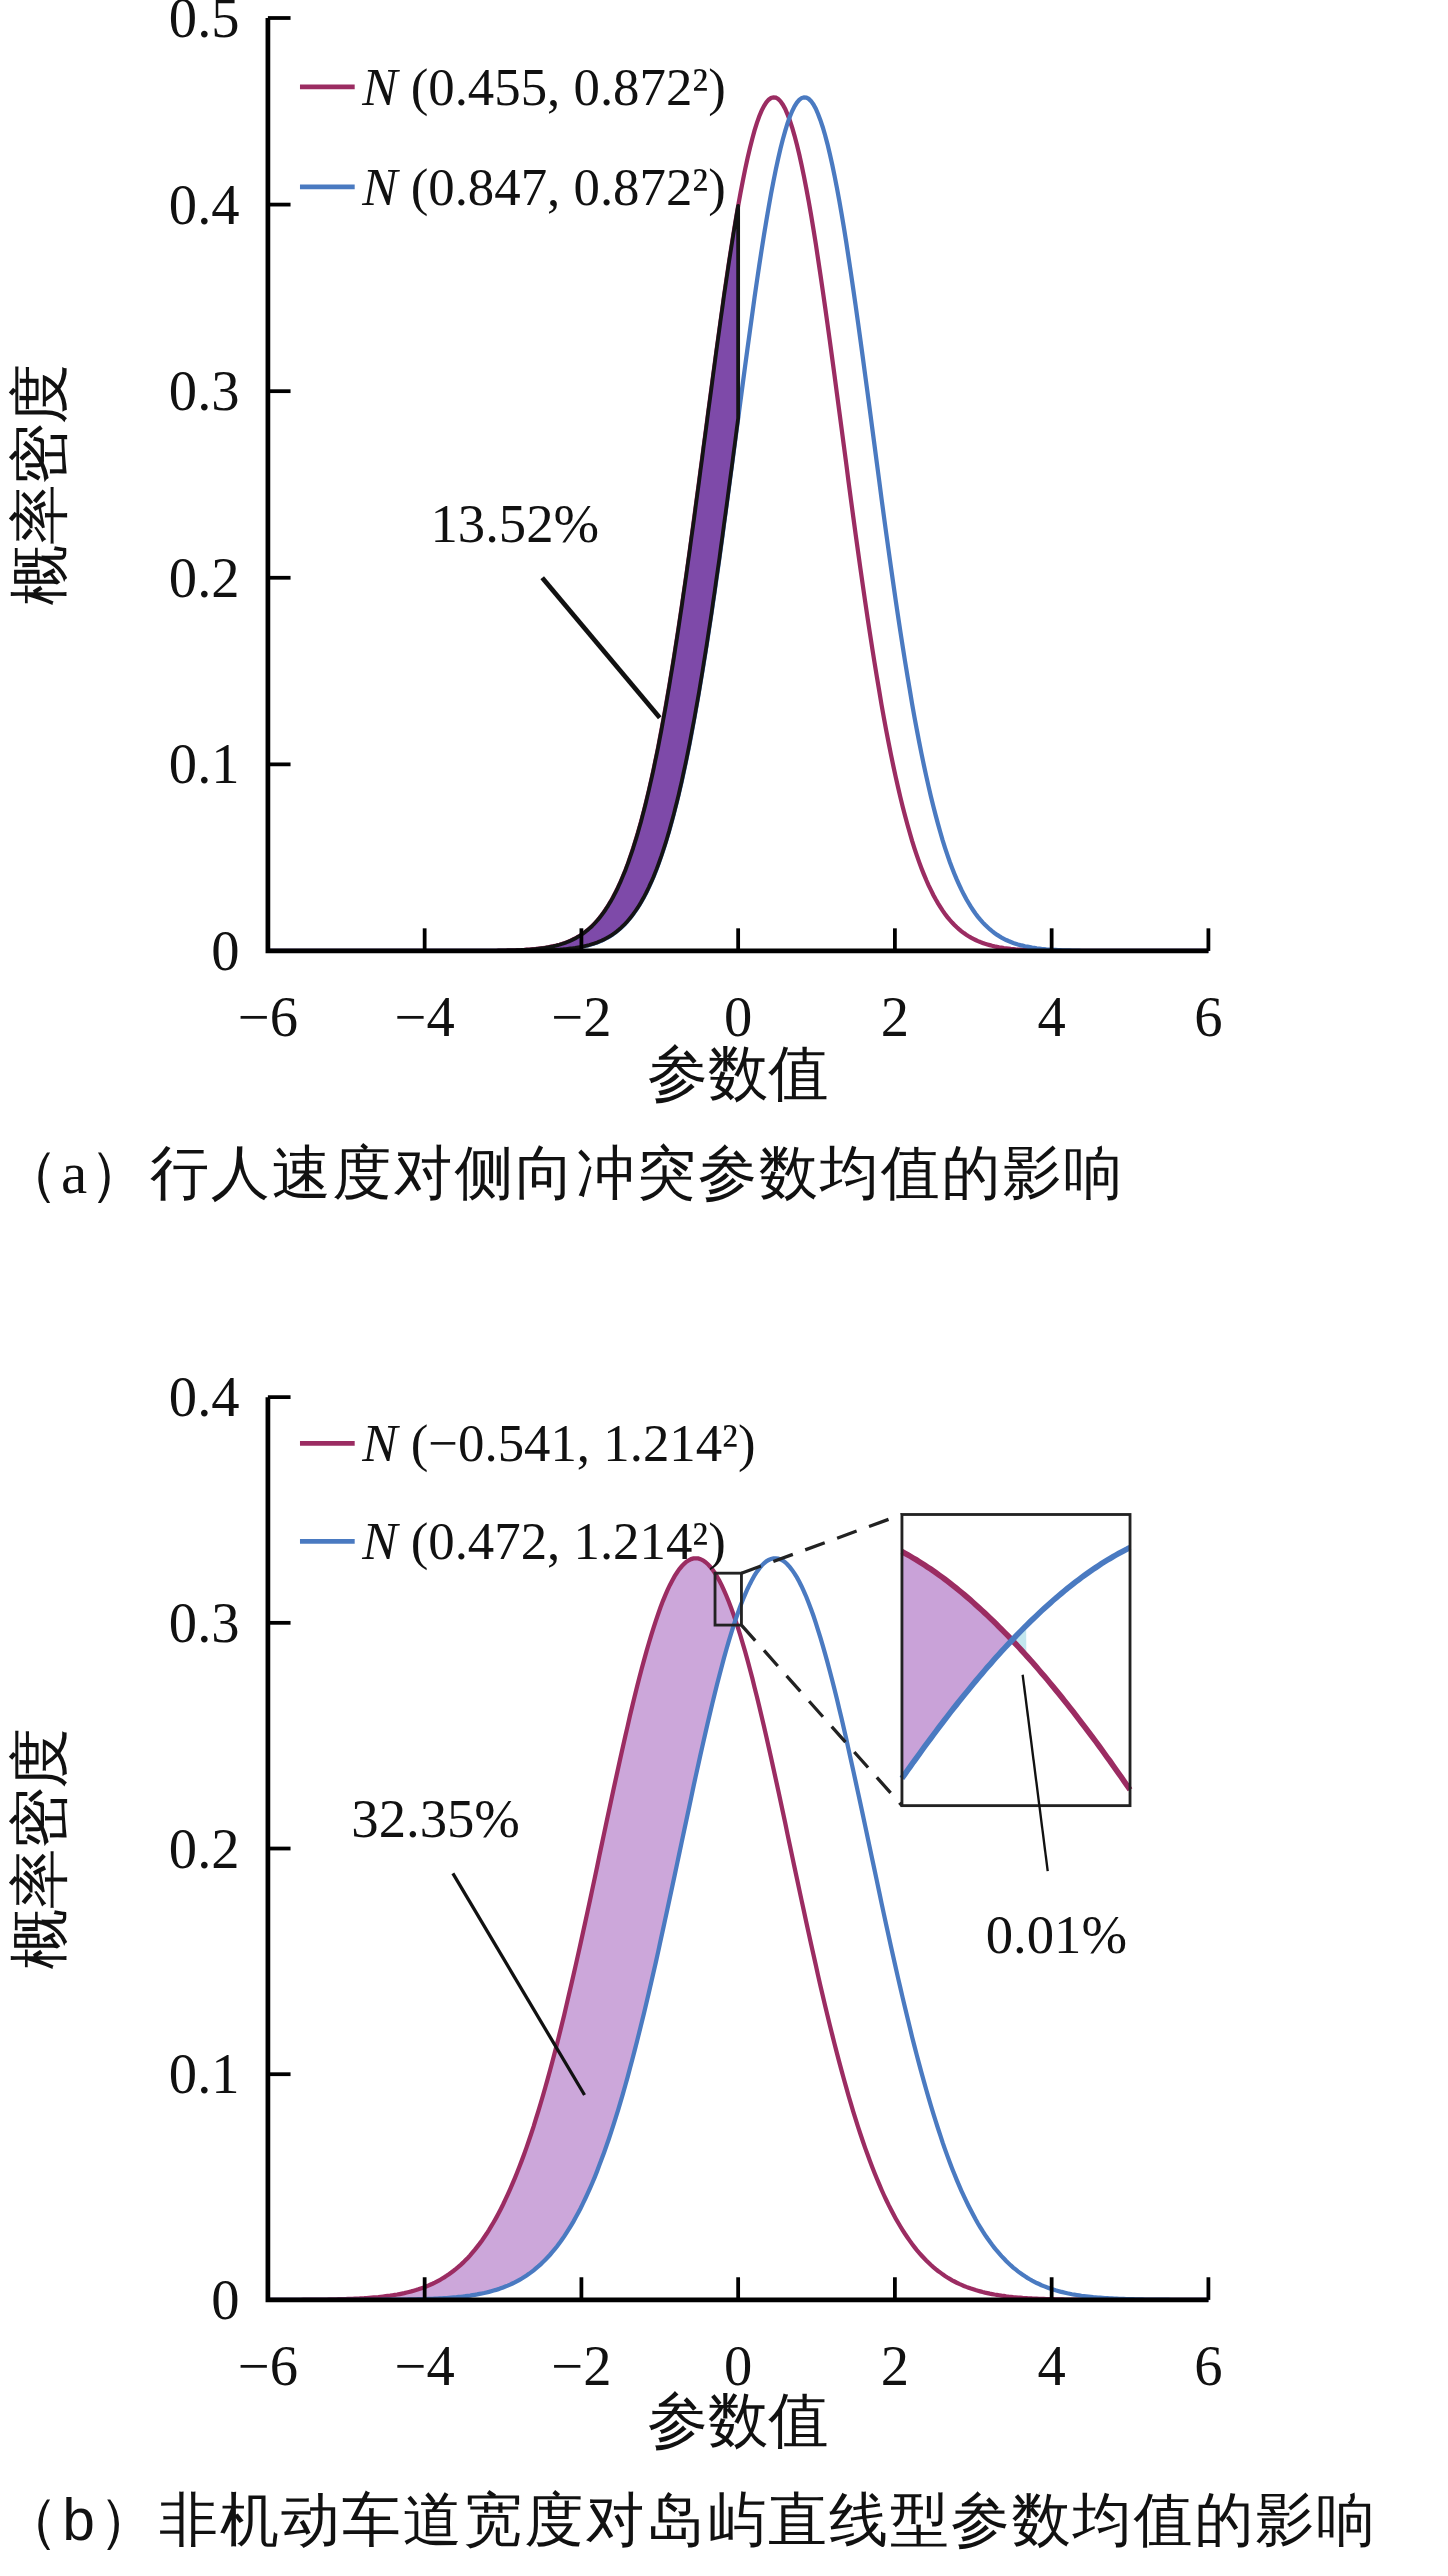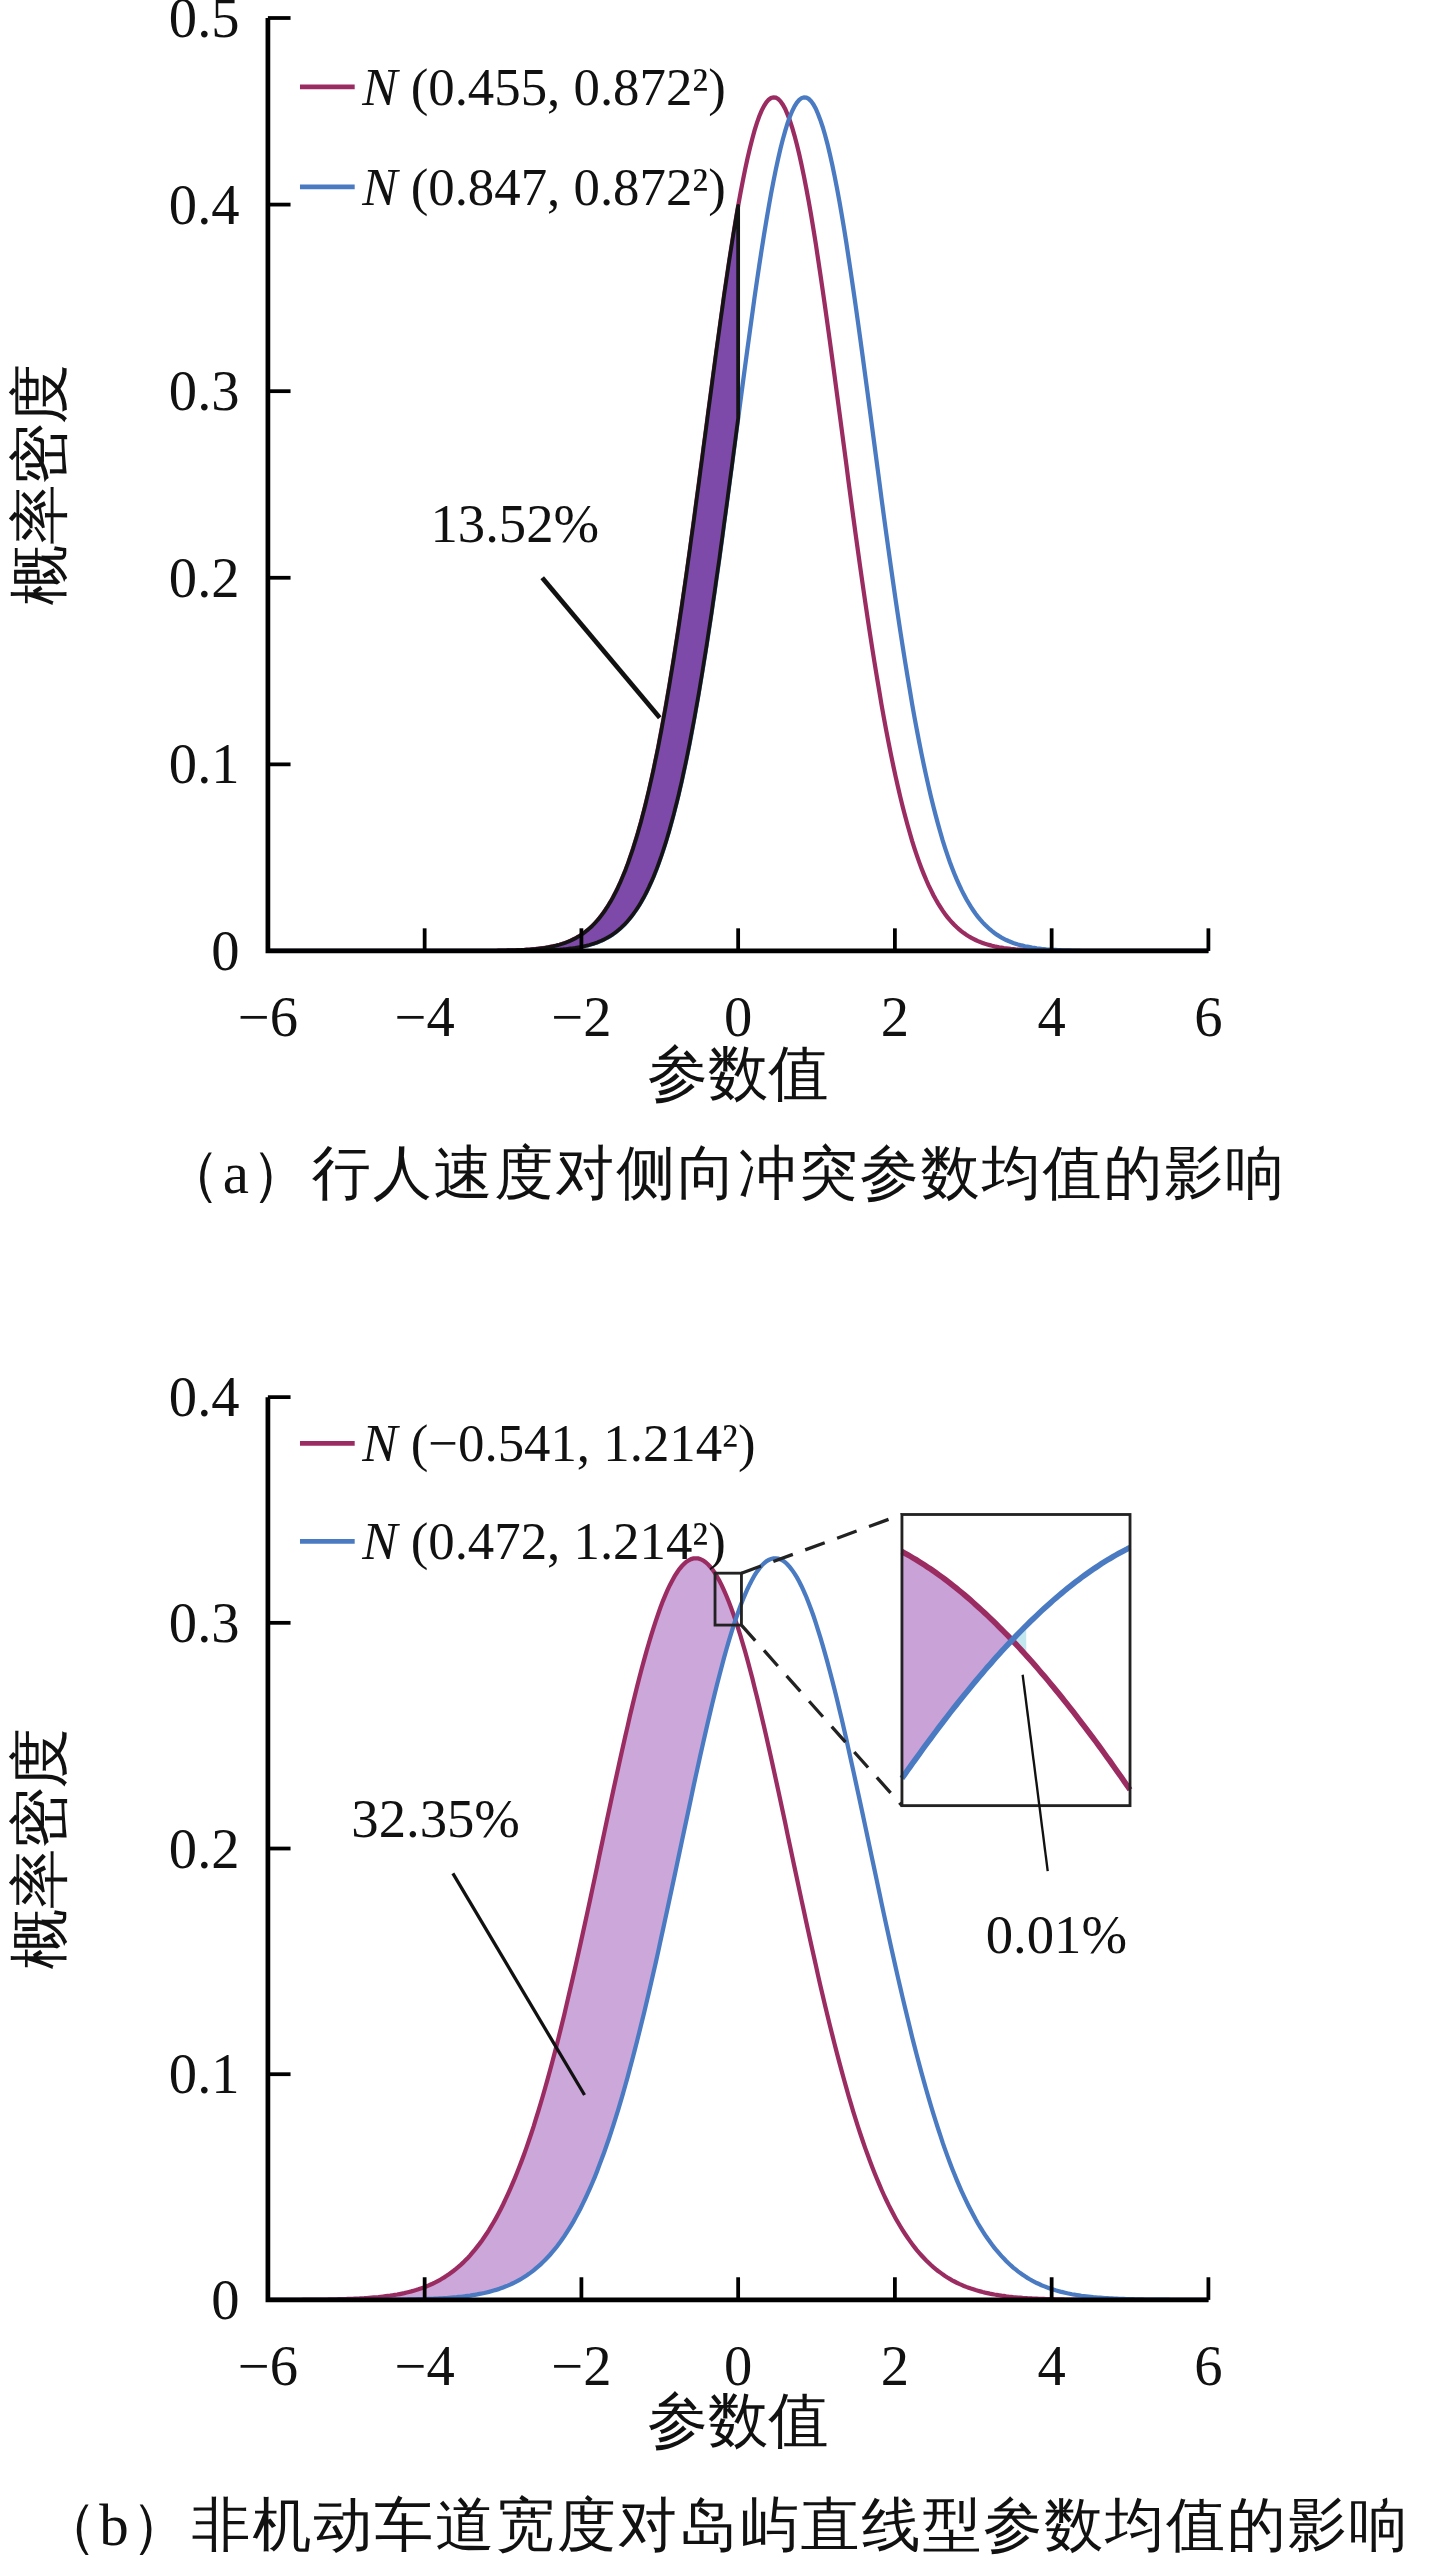--- a/index.html
+++ b/index.html
@@ -6,25 +6,25 @@
   body{width:1448px;}
   .fig{width:1448px;background:#fff;}
   svg{display:block;}
   svg text{font-family:"Liberation Serif","DejaVu Serif",serif;fill:#111;}
   .tick{font-size:60px;}
   .axtitle{font-size:64px;}
   .legend{font-size:56px;}
   .ann{font-size:58px;}
   .caption{
     font-family:"Liberation Serif","DejaVu Serif",serif;
-    font-size:59px;color:#111;text-align:center;
+    font-size:59px;color:#111;text-align:left;
     letter-spacing:1.9px;white-space:nowrap;
   }
   .caption-a{height:109px;line-height:111px;}
-  .caption-b{height:123px;line-height:142px;}
+  .caption-b{height:123px;line-height:142px;font-family:Liberation Mono, monospace;}
 </style>
 </head>
 <body>
 
 <div class="fig">
   <svg id="chart-a" width="1448" height="1118" viewBox="0 0 1535 1185">
       <path d="M284.0 1008.0L286.5 1008.0L289.0 1008.0L291.5 1008.0L294.0 1008.0L296.5 1008.0L299.0 1008.0L301.4 1008.0L303.9 1008.0L306.4 1008.0L308.9 1008.0L311.4 1008.0L313.9 1008.0L316.4 1008.0L318.9 1008.0L321.4 1008.0L323.9 1008.0L326.4 1008.0L328.9 1008.0L331.4 1008.0L333.9 1008.0L336.3 1008.0L338.8 1008.0L341.3 1008.0L343.8 1008.0L346.3 1008.0L348.8 1008.0L351.3 1008.0L353.8 1008.0L356.3 1008.0L358.8 1008.0L361.3 1008.0L363.8 1008.0L366.3 1008.0L368.7 1008.0L371.2 1008.0L373.7 1008.0L376.2 1008.0L378.7 1008.0L381.2 1008.0L383.7 1008.0L386.2 1008.0L388.7 1008.0L391.2 1008.0L393.7 1008.0L396.2 1008.0L398.7 1008.0L401.1 1008.0L403.6 1008.0L406.1 1008.0L408.6 1008.0L411.1 1008.0L413.6 1008.0L416.1 1008.0L418.6 1008.0L421.1 1008.0L423.6 1008.0L426.1 1008.0L428.6 1008.0L431.1 1008.0L433.6 1008.0L436.0 1008.0L438.5 1008.0L441.0 1008.0L443.5 1008.0L446.0 1008.0L448.5 1008.0L451.0 1008.0L453.5 1008.0L456.0 1008.0L458.5 1008.0L461.0 1008.0L463.5 1008.0L466.0 1008.0L468.4 1008.0L470.9 1008.0L473.4 1008.0L475.9 1008.0L478.4 1008.0L480.9 1008.0L483.4 1008.0L485.9 1008.0L488.4 1008.0L490.9 1008.0L493.4 1008.0L495.9 1008.0L498.4 1008.0L500.8 1007.9L503.3 1007.9L505.8 1007.9L508.3 1007.9L510.8 1007.9L513.3 1007.9L515.8 1007.9L518.3 1007.8L520.8 1007.8L523.3 1007.8L525.8 1007.8L528.3 1007.7L530.8 1007.7L533.3 1007.6L535.7 1007.6L538.2 1007.5L540.7 1007.5L543.2 1007.4L545.7 1007.3L548.2 1007.2L550.7 1007.1L553.2 1007.0L555.7 1006.9L558.2 1006.7L560.7 1006.5L563.2 1006.3L565.7 1006.1L568.1 1005.9L570.6 1005.6L573.1 1005.3L575.6 1005.0L578.1 1004.6L580.6 1004.2L583.1 1003.7L585.6 1003.2L588.1 1002.7L590.6 1002.1L593.1 1001.4L595.6 1000.6L598.1 999.8L600.5 998.9L603.0 997.9L605.5 996.8L608.0 995.6L610.5 994.3L613.0 992.9L615.5 991.4L618.0 989.7L620.5 987.8L623.0 985.8L625.5 983.7L628.0 981.3L630.5 978.8L633.0 976.1L635.4 973.1L637.9 969.9L640.4 966.5L642.9 962.8L645.4 958.9L647.9 954.7L650.4 950.1L652.9 945.3L655.4 940.2L657.9 934.7L660.4 928.9L662.9 922.7L665.4 916.1L667.8 909.1L670.3 901.8L672.8 894.0L675.3 885.8L677.8 877.2L680.3 868.1L682.8 858.6L685.3 848.6L687.8 838.1L690.3 827.2L692.8 815.8L695.3 803.9L697.8 791.6L700.2 778.7L702.7 765.4L705.2 751.7L707.7 737.4L710.2 722.7L712.7 707.6L715.2 692.0L717.7 676.1L720.2 659.7L722.7 643.0L725.2 625.9L727.7 608.4L730.2 590.7L732.7 572.7L735.1 554.5L737.6 536.1L740.1 517.4L742.6 498.7L745.1 479.9L747.6 461.0L750.1 442.1L752.6 423.3L755.1 404.6L757.6 385.9L760.1 367.5L762.6 349.3L765.1 331.4L767.5 313.8L770.0 296.6L772.5 279.9L775.0 263.6L777.5 247.9L780.0 232.7L782.5 218.2L785.0 204.4L787.5 191.3L790.0 179.0L792.5 167.4L795.0 156.8L797.5 147.0L799.9 138.1L802.4 130.2L804.9 123.2L807.4 117.2L809.9 112.3L812.4 108.4L814.9 105.6L817.4 103.8L819.9 103.1L822.4 103.4L824.9 104.9L827.4 107.3L829.9 110.9L832.4 115.5L834.8 121.1L837.3 127.7L839.8 135.3L842.3 143.9L844.8 153.4L847.3 163.8L849.8 175.0L852.3 187.1L854.8 200.0L857.3 213.5L859.8 227.8L862.3 242.8L864.8 258.3L867.2 274.4L869.7 291.0L872.2 308.1L874.7 325.5L877.2 343.3L879.7 361.4L882.2 379.8L884.7 398.3L887.2 417.0L889.7 435.9L892.2 454.7L894.7 473.6L897.2 492.4L899.6 511.2L902.1 529.9L904.6 548.4L907.1 566.7L909.6 584.7L912.1 602.6L914.6 620.1L917.1 637.3L919.6 654.2L922.1 670.7L924.6 686.8L927.1 702.5L929.6 717.7L932.1 732.6L934.5 747.0L937.0 760.9L939.5 774.4L942.0 787.3L944.5 799.9L947.0 811.9L949.5 823.5L952.0 834.5L954.5 845.2L957.0 855.3L959.5 865.0L962.0 874.2L964.5 883.0L966.9 891.3L969.4 899.2L971.9 906.7L974.4 913.8L976.9 920.5L979.4 926.8L981.9 932.8L984.4 938.4L986.9 943.6L989.4 948.6L991.9 953.2L994.4 957.5L996.9 961.5L999.3 965.3L1001.8 968.8L1004.3 972.1L1006.8 975.1L1009.3 977.9L1011.8 980.5L1014.3 982.9L1016.8 985.1L1019.3 987.2L1021.8 989.1L1024.3 990.8L1026.8 992.4L1029.3 993.9L1031.8 995.2L1034.2 996.4L1036.7 997.6L1039.2 998.6L1041.7 999.5L1044.2 1000.4L1046.7 1001.1L1049.2 1001.8L1051.7 1002.5L1054.2 1003.1L1056.7 1003.6L1059.2 1004.1L1061.7 1004.5L1064.2 1004.9L1066.6 1005.2L1069.1 1005.5L1071.6 1005.8L1074.1 1006.0L1076.6 1006.3L1079.1 1006.5L1081.6 1006.6L1084.1 1006.8L1086.6 1006.9L1089.1 1007.1L1091.6 1007.2L1094.1 1007.3L1096.6 1007.4L1099.0 1007.4L1101.5 1007.5L1104.0 1007.6L1106.5 1007.6L1109.0 1007.7L1111.5 1007.7L1114.0 1007.8L1116.5 1007.8L1119.0 1007.8L1121.5 1007.8L1124.0 1007.9L1126.5 1007.9L1129.0 1007.9L1131.4 1007.9L1133.9 1007.9L1136.4 1007.9L1138.9 1007.9L1141.4 1008.0L1143.9 1008.0L1146.4 1008.0L1148.9 1008.0L1151.4 1008.0L1153.9 1008.0L1156.4 1008.0L1158.9 1008.0L1161.4 1008.0L1163.9 1008.0L1166.3 1008.0L1168.8 1008.0L1171.3 1008.0L1173.8 1008.0L1176.3 1008.0L1178.8 1008.0L1181.3 1008.0L1183.8 1008.0L1186.3 1008.0L1188.8 1008.0L1191.3 1008.0L1193.8 1008.0L1196.3 1008.0L1198.7 1008.0L1201.2 1008.0L1203.7 1008.0L1206.2 1008.0L1208.7 1008.0L1211.2 1008.0L1213.7 1008.0L1216.2 1008.0L1218.7 1008.0L1221.2 1008.0L1223.7 1008.0L1226.2 1008.0L1228.7 1008.0L1231.2 1008.0L1233.6 1008.0L1236.1 1008.0L1238.6 1008.0L1241.1 1008.0L1243.6 1008.0L1246.1 1008.0L1248.6 1008.0L1251.1 1008.0L1253.6 1008.0L1256.1 1008.0L1258.6 1008.0L1261.1 1008.0L1263.6 1008.0L1266.0 1008.0L1268.5 1008.0L1271.0 1008.0L1273.5 1008.0L1276.0 1008.0L1278.5 1008.0L1281.0 1008.0" fill="none" stroke="#9b2c62" stroke-width="4.5"></path>
       <path d="M284.0 1008.0L286.5 1008.0L289.0 1008.0L291.5 1008.0L294.0 1008.0L296.5 1008.0L299.0 1008.0L301.4 1008.0L303.9 1008.0L306.4 1008.0L308.9 1008.0L311.4 1008.0L313.9 1008.0L316.4 1008.0L318.9 1008.0L321.4 1008.0L323.9 1008.0L326.4 1008.0L328.9 1008.0L331.4 1008.0L333.9 1008.0L336.3 1008.0L338.8 1008.0L341.3 1008.0L343.8 1008.0L346.3 1008.0L348.8 1008.0L351.3 1008.0L353.8 1008.0L356.3 1008.0L358.8 1008.0L361.3 1008.0L363.8 1008.0L366.3 1008.0L368.7 1008.0L371.2 1008.0L373.7 1008.0L376.2 1008.0L378.7 1008.0L381.2 1008.0L383.7 1008.0L386.2 1008.0L388.7 1008.0L391.2 1008.0L393.7 1008.0L396.2 1008.0L398.7 1008.0L401.1 1008.0L403.6 1008.0L406.1 1008.0L408.6 1008.0L411.1 1008.0L413.6 1008.0L416.1 1008.0L418.6 1008.0L421.1 1008.0L423.6 1008.0L426.1 1008.0L428.6 1008.0L431.1 1008.0L433.6 1008.0L436.0 1008.0L438.5 1008.0L441.0 1008.0L443.5 1008.0L446.0 1008.0L448.5 1008.0L451.0 1008.0L453.5 1008.0L456.0 1008.0L458.5 1008.0L461.0 1008.0L463.5 1008.0L466.0 1008.0L468.4 1008.0L470.9 1008.0L473.4 1008.0L475.9 1008.0L478.4 1008.0L480.9 1008.0L483.4 1008.0L485.9 1008.0L488.4 1008.0L490.9 1008.0L493.4 1008.0L495.9 1008.0L498.4 1008.0L500.8 1008.0L503.3 1008.0L505.8 1008.0L508.3 1008.0L510.8 1008.0L513.3 1008.0L515.8 1008.0L518.3 1008.0L520.8 1008.0L523.3 1008.0L525.8 1008.0L528.3 1008.0L530.8 1008.0L533.3 1007.9L535.7 1007.9L538.2 1007.9L540.7 1007.9L543.2 1007.9L545.7 1007.9L548.2 1007.9L550.7 1007.8L553.2 1007.8L555.7 1007.8L558.2 1007.8L560.7 1007.7L563.2 1007.7L565.7 1007.7L568.1 1007.6L570.6 1007.5L573.1 1007.5L575.6 1007.4L578.1 1007.3L580.6 1007.2L583.1 1007.1L585.6 1007.0L588.1 1006.9L590.6 1006.7L593.1 1006.5L595.6 1006.3L598.1 1006.1L600.5 1005.9L603.0 1005.6L605.5 1005.3L608.0 1005.0L610.5 1004.6L613.0 1004.2L615.5 1003.8L618.0 1003.3L620.5 1002.7L623.0 1002.1L625.5 1001.4L628.0 1000.7L630.5 999.9L633.0 999.0L635.4 998.0L637.9 996.9L640.4 995.7L642.9 994.4L645.4 993.0L647.9 991.5L650.4 989.8L652.9 988.0L655.4 986.0L657.9 983.8L660.4 981.5L662.9 979.0L665.4 976.2L667.8 973.3L670.3 970.1L672.8 966.7L675.3 963.1L677.8 959.2L680.3 955.0L682.8 950.5L685.3 945.7L687.8 940.5L690.3 935.1L692.8 929.3L695.3 923.1L697.8 916.5L700.2 909.6L702.7 902.3L705.2 894.5L707.7 886.4L710.2 877.8L712.7 868.7L715.2 859.2L717.7 849.3L720.2 838.8L722.7 828.0L725.2 816.6L727.7 804.7L730.2 792.4L732.7 779.6L735.1 766.3L737.6 752.6L740.1 738.4L742.6 723.7L745.1 708.6L747.6 693.1L750.1 677.1L752.6 660.8L755.1 644.1L757.6 627.0L760.1 609.6L762.6 591.9L765.1 573.9L767.5 555.7L770.0 537.3L772.5 518.7L775.0 500.0L777.5 481.1L780.0 462.3L782.5 443.4L785.0 424.6L787.5 405.8L790.0 387.2L792.5 368.7L795.0 350.5L797.5 332.6L799.9 315.0L802.4 297.8L804.9 281.0L807.4 264.7L809.9 248.9L812.4 233.7L814.9 219.2L817.4 205.3L819.9 192.1L822.4 179.8L824.9 168.2L827.4 157.4L829.9 147.6L832.4 138.6L834.8 130.7L837.3 123.6L839.8 117.6L842.3 112.6L844.8 108.6L847.3 105.7L849.8 103.9L852.3 103.1L854.8 103.4L857.3 104.7L859.8 107.1L862.3 110.6L864.8 115.1L867.2 120.7L869.7 127.3L872.2 134.8L874.7 143.3L877.2 152.7L879.7 163.1L882.2 174.3L884.7 186.3L887.2 199.1L889.7 212.6L892.2 226.9L894.7 241.8L897.2 257.3L899.6 273.3L902.1 289.9L904.6 306.9L907.1 324.3L909.6 342.1L912.1 360.2L914.6 378.5L917.1 397.1L919.6 415.8L922.1 434.6L924.6 453.5L927.1 472.3L929.6 491.2L932.1 510.0L934.5 528.6L937.0 547.1L939.5 565.5L942.0 583.5L944.5 601.4L947.0 618.9L949.5 636.2L952.0 653.0L954.5 669.6L957.0 685.7L959.5 701.4L962.0 716.7L964.5 731.6L966.9 746.0L969.4 760.0L971.9 773.5L974.4 786.5L976.9 799.0L979.4 811.1L981.9 822.7L984.4 833.8L986.9 844.5L989.4 854.6L991.9 864.3L994.4 873.6L996.9 882.4L999.3 890.8L1001.8 898.7L1004.3 906.2L1006.8 913.4L1009.3 920.1L1011.8 926.4L1014.3 932.4L1016.8 938.0L1019.3 943.3L1021.8 948.3L1024.3 952.9L1026.8 957.2L1029.3 961.3L1031.8 965.1L1034.2 968.6L1036.7 971.9L1039.2 974.9L1041.7 977.7L1044.2 980.3L1046.7 982.7L1049.2 985.0L1051.7 987.0L1054.2 988.9L1056.7 990.7L1059.2 992.3L1061.7 993.8L1064.2 995.1L1066.6 996.4L1069.1 997.5L1071.6 998.5L1074.1 999.5L1076.6 1000.3L1079.1 1001.1L1081.6 1001.8L1084.1 1002.4L1086.6 1003.0L1089.1 1003.5L1091.6 1004.0L1094.1 1004.5L1096.6 1004.8L1099.0 1005.2L1101.5 1005.5L1104.0 1005.8L1106.5 1006.0L1109.0 1006.3L1111.5 1006.5L1114.0 1006.6L1116.5 1006.8L1119.0 1006.9L1121.5 1007.1L1124.0 1007.2L1126.5 1007.3L1129.0 1007.4L1131.4 1007.4L1133.9 1007.5L1136.4 1007.6L1138.9 1007.6L1141.4 1007.7L1143.9 1007.7L1146.4 1007.8L1148.9 1007.8L1151.4 1007.8L1153.9 1007.8L1156.4 1007.9L1158.9 1007.9L1161.4 1007.9L1163.9 1007.9L1166.3 1007.9L1168.8 1007.9L1171.3 1007.9L1173.8 1008.0L1176.3 1008.0L1178.8 1008.0L1181.3 1008.0L1183.8 1008.0L1186.3 1008.0L1188.8 1008.0L1191.3 1008.0L1193.8 1008.0L1196.3 1008.0L1198.7 1008.0L1201.2 1008.0L1203.7 1008.0L1206.2 1008.0L1208.7 1008.0L1211.2 1008.0L1213.7 1008.0L1216.2 1008.0L1218.7 1008.0L1221.2 1008.0L1223.7 1008.0L1226.2 1008.0L1228.7 1008.0L1231.2 1008.0L1233.6 1008.0L1236.1 1008.0L1238.6 1008.0L1241.1 1008.0L1243.6 1008.0L1246.1 1008.0L1248.6 1008.0L1251.1 1008.0L1253.6 1008.0L1256.1 1008.0L1258.6 1008.0L1261.1 1008.0L1263.6 1008.0L1266.0 1008.0L1268.5 1008.0L1271.0 1008.0L1273.5 1008.0L1276.0 1008.0L1278.5 1008.0L1281.0 1008.0" fill="none" stroke="#4a7ac1" stroke-width="4.5"></path>
       <path d="M284.0,1008.0 285.7,1008.0 287.3,1008.0 289.0,1008.0 290.6,1008.0 292.3,1008.0 294.0,1008.0 295.6,1008.0 297.3,1008.0 299.0,1008.0 300.6,1008.0 302.3,1008.0 303.9,1008.0 305.6,1008.0 307.3,1008.0 308.9,1008.0 310.6,1008.0 312.2,1008.0 313.9,1008.0 315.6,1008.0 317.2,1008.0 318.9,1008.0 320.6,1008.0 322.2,1008.0 323.9,1008.0 325.5,1008.0 327.2,1008.0 328.9,1008.0 330.5,1008.0 332.2,1008.0 333.8,1008.0 335.5,1008.0 337.2,1008.0 338.8,1008.0 340.5,1008.0 342.2,1008.0 343.8,1008.0 345.5,1008.0 347.1,1008.0 348.8,1008.0 350.5,1008.0 352.1,1008.0 353.8,1008.0 355.5,1008.0 357.1,1008.0 358.8,1008.0 360.4,1008.0 362.1,1008.0 363.8,1008.0 365.4,1008.0 367.1,1008.0 368.7,1008.0 370.4,1008.0 372.1,1008.0 373.7,1008.0 375.4,1008.0 377.1,1008.0 378.7,1008.0 380.4,1008.0 382.0,1008.0 383.7,1008.0 385.4,1008.0 387.0,1008.0 388.7,1008.0 390.3,1008.0 392.0,1008.0 393.7,1008.0 395.3,1008.0 397.0,1008.0 398.7,1008.0 400.3,1008.0 402.0,1008.0 403.6,1008.0 405.3,1008.0 407.0,1008.0 408.6,1008.0 410.3,1008.0 411.9,1008.0 413.6,1008.0 415.3,1008.0 416.9,1008.0 418.6,1008.0 420.3,1008.0 421.9,1008.0 423.6,1008.0 425.2,1008.0 426.9,1008.0 428.6,1008.0 430.2,1008.0 431.9,1008.0 433.5,1008.0 435.2,1008.0 436.9,1008.0 438.5,1008.0 440.2,1008.0 441.9,1008.0 443.5,1008.0 445.2,1008.0 446.8,1008.0 448.5,1008.0 450.2,1008.0 451.8,1008.0 453.5,1008.0 455.2,1008.0 456.8,1008.0 458.5,1008.0 460.1,1008.0 461.8,1008.0 463.5,1008.0 465.1,1008.0 466.8,1008.0 468.4,1008.0 470.1,1008.0 471.8,1008.0 473.4,1008.0 475.1,1008.0 476.8,1008.0 478.4,1008.0 480.1,1008.0 481.7,1008.0 483.4,1008.0 485.1,1008.0 486.7,1008.0 488.4,1008.0 490.0,1008.0 491.7,1008.0 493.4,1008.0 495.0,1008.0 496.7,1008.0 498.4,1008.0 500.0,1007.9 501.7,1007.9 503.3,1007.9 505.0,1007.9 506.7,1007.9 508.3,1007.9 510.0,1007.9 511.6,1007.9 513.3,1007.9 515.0,1007.9 516.6,1007.9 518.3,1007.8 520.0,1007.8 521.6,1007.8 523.3,1007.8 524.9,1007.8 526.6,1007.8 528.3,1007.7 529.9,1007.7 531.6,1007.7 533.2,1007.6 534.9,1007.6 536.6,1007.6 538.2,1007.5 539.9,1007.5 541.6,1007.4 543.2,1007.4 544.9,1007.3 546.5,1007.3 548.2,1007.2 549.9,1007.1 551.5,1007.1 553.2,1007.0 554.9,1006.9 556.5,1006.8 558.2,1006.7 559.8,1006.6 561.5,1006.5 563.2,1006.3 564.8,1006.2 566.5,1006.0 568.1,1005.9 569.8,1005.7 571.5,1005.5 573.1,1005.3 574.8,1005.1 576.5,1004.9 578.1,1004.6 579.8,1004.3 581.4,1004.1 583.1,1003.7 584.8,1003.4 586.4,1003.1 588.1,1002.7 589.7,1002.3 591.4,1001.8 593.1,1001.4 594.7,1000.9 596.4,1000.4 598.1,999.8 599.7,999.2 601.4,998.6 603.0,997.9 604.7,997.2 606.4,996.4 608.0,995.6 609.7,994.8 611.3,993.9 613.0,992.9 614.7,991.9 616.3,990.8 618.0,989.7 619.7,988.5 621.3,987.2 623.0,985.8 624.6,984.4 626.3,982.9 628.0,981.3 629.6,979.7 631.3,977.9 632.9,976.1 634.6,974.1 636.3,972.1 637.9,969.9 639.6,967.7 641.3,965.3 642.9,962.8 644.6,960.2 646.2,957.5 647.9,954.7 649.6,951.7 651.2,948.6 652.9,945.3 654.6,941.9 656.2,938.4 657.9,934.7 659.5,930.8 661.2,926.8 662.9,922.7 664.5,918.3 666.2,913.8 667.8,909.1 669.5,904.3 671.2,899.2 672.8,894.0 674.5,888.6 676.2,883.0 677.8,877.2 679.5,871.2 681.1,865.0 682.8,858.6 684.5,852.0 686.1,845.2 687.8,838.1 689.4,830.9 691.1,823.5 692.8,815.8 694.4,807.9 696.1,799.9 697.8,791.6 699.4,783.1 701.1,774.4 702.7,765.4 704.4,756.3 706.1,747.0 707.7,737.4 709.4,727.7 711.0,717.7 712.7,707.6 714.4,697.3 716.0,686.8 717.7,676.1 719.4,665.2 721.0,654.2 722.7,643.0 724.3,631.6 726.0,620.1 727.7,608.4 729.3,596.7 731.0,584.7 732.6,572.7 734.3,560.6 736.0,548.4 737.6,536.1 739.3,523.7 741.0,511.2 742.6,498.7 744.3,486.2 745.9,473.6 747.6,461.0 749.3,448.4 750.9,435.9 752.6,423.3 754.3,410.8 755.9,398.3 757.6,385.9 759.2,373.6 760.9,361.4 762.6,349.3 764.2,337.3 765.9,325.5 767.5,313.8 769.2,302.3 770.9,291.0 772.5,279.9 774.2,269.0 775.9,258.3 777.5,247.9 779.2,237.7 780.8,227.8 782.5,218.2 782.5,443.4 780.8,456.0 779.2,468.6 777.5,481.1 775.9,493.7 774.2,506.2 772.5,518.7 770.9,531.1 769.2,543.5 767.5,555.7 765.9,567.9 764.2,579.9 762.6,591.9 760.9,603.7 759.2,615.4 757.6,627.0 755.9,638.4 754.3,649.7 752.6,660.8 750.9,671.7 749.3,682.5 747.6,693.1 745.9,703.5 744.3,713.7 742.6,723.7 741.0,733.5 739.3,743.2 737.6,752.6 736.0,761.8 734.3,770.8 732.6,779.6 731.0,788.2 729.3,796.6 727.7,804.7 726.0,812.7 724.3,820.4 722.7,828.0 721.0,835.3 719.4,842.4 717.7,849.3 716.0,856.0 714.4,862.4 712.7,868.7 711.0,874.8 709.4,880.7 707.7,886.4 706.1,891.9 704.4,897.2 702.7,902.3 701.1,907.2 699.4,912.0 697.8,916.5 696.1,921.0 694.4,925.2 692.8,929.3 691.1,933.2 689.4,936.9 687.8,940.5 686.1,944.0 684.5,947.3 682.8,950.5 681.1,953.5 679.5,956.4 677.8,959.2 676.2,961.8 674.5,964.3 672.8,966.7 671.2,969.0 669.5,971.2 667.8,973.3 666.2,975.3 664.5,977.2 662.9,979.0 661.2,980.7 659.5,982.3 657.9,983.8 656.2,985.3 654.6,986.6 652.9,988.0 651.2,989.2 649.6,990.4 647.9,991.5 646.2,992.5 644.6,993.5 642.9,994.4 641.3,995.3 639.6,996.1 637.9,996.9 636.3,997.6 634.6,998.3 633.0,999.0 631.3,999.6 629.6,1000.2 628.0,1000.7 626.3,1001.2 624.6,1001.7 623.0,1002.1 621.3,1002.5 619.7,1002.9 618.0,1003.3 616.3,1003.6 614.7,1003.9 613.0,1004.2 611.3,1004.5 609.7,1004.8 608.0,1005.0 606.4,1005.2 604.7,1005.4 603.0,1005.6 601.4,1005.8 599.7,1006.0 598.1,1006.1 596.4,1006.3 594.7,1006.4 593.1,1006.5 591.4,1006.7 589.7,1006.8 588.1,1006.9 586.4,1007.0 584.8,1007.0 583.1,1007.1 581.4,1007.2 579.8,1007.3 578.1,1007.3 576.5,1007.4 574.8,1007.4 573.1,1007.5 571.5,1007.5 569.8,1007.6 568.1,1007.6 566.5,1007.6 564.8,1007.7 563.2,1007.7 561.5,1007.7 559.8,1007.7 558.2,1007.8 556.5,1007.8 554.9,1007.8 553.2,1007.8 551.5,1007.8 549.9,1007.9 548.2,1007.9 546.5,1007.9 544.9,1007.9 543.2,1007.9 541.6,1007.9 539.9,1007.9 538.2,1007.9 536.6,1007.9 534.9,1007.9 533.2,1007.9 531.6,1008.0 529.9,1008.0 528.3,1008.0 526.6,1008.0 524.9,1008.0 523.3,1008.0 521.6,1008.0 520.0,1008.0 518.3,1008.0 516.6,1008.0 515.0,1008.0 513.3,1008.0 511.6,1008.0 510.0,1008.0 508.3,1008.0 506.7,1008.0 505.0,1008.0 503.3,1008.0 501.7,1008.0 500.0,1008.0 498.4,1008.0 496.7,1008.0 495.0,1008.0 493.4,1008.0 491.7,1008.0 490.0,1008.0 488.4,1008.0 486.7,1008.0 485.1,1008.0 483.4,1008.0 481.7,1008.0 480.1,1008.0 478.4,1008.0 476.8,1008.0 475.1,1008.0 473.4,1008.0 471.8,1008.0 470.1,1008.0 468.4,1008.0 466.8,1008.0 465.1,1008.0 463.5,1008.0 461.8,1008.0 460.1,1008.0 458.5,1008.0 456.8,1008.0 455.2,1008.0 453.5,1008.0 451.8,1008.0 450.2,1008.0 448.5,1008.0 446.8,1008.0 445.2,1008.0 443.5,1008.0 441.9,1008.0 440.2,1008.0 438.5,1008.0 436.9,1008.0 435.2,1008.0 433.6,1008.0 431.9,1008.0 430.2,1008.0 428.6,1008.0 426.9,1008.0 425.2,1008.0 423.6,1008.0 421.9,1008.0 420.3,1008.0 418.6,1008.0 416.9,1008.0 415.3,1008.0 413.6,1008.0 411.9,1008.0 410.3,1008.0 408.6,1008.0 407.0,1008.0 405.3,1008.0 403.6,1008.0 402.0,1008.0 400.3,1008.0 398.7,1008.0 397.0,1008.0 395.3,1008.0 393.7,1008.0 392.0,1008.0 390.3,1008.0 388.7,1008.0 387.0,1008.0 385.4,1008.0 383.7,1008.0 382.0,1008.0 380.4,1008.0 378.7,1008.0 377.1,1008.0 375.4,1008.0 373.7,1008.0 372.1,1008.0 370.4,1008.0 368.7,1008.0 367.1,1008.0 365.4,1008.0 363.8,1008.0 362.1,1008.0 360.4,1008.0 358.8,1008.0 357.1,1008.0 355.5,1008.0 353.8,1008.0 352.1,1008.0 350.5,1008.0 348.8,1008.0 347.1,1008.0 345.5,1008.0 343.8,1008.0 342.2,1008.0 340.5,1008.0 338.8,1008.0 337.2,1008.0 335.5,1008.0 333.9,1008.0 332.2,1008.0 330.5,1008.0 328.9,1008.0 327.2,1008.0 325.5,1008.0 323.9,1008.0 322.2,1008.0 320.6,1008.0 318.9,1008.0 317.2,1008.0 315.6,1008.0 313.9,1008.0 312.2,1008.0 310.6,1008.0 308.9,1008.0 307.3,1008.0 305.6,1008.0 303.9,1008.0 302.3,1008.0 300.6,1008.0 299.0,1008.0 297.3,1008.0 295.6,1008.0 294.0,1008.0 292.3,1008.0 290.6,1008.0 289.0,1008.0 287.3,1008.0 285.7,1008.0 284.0,1008.0Z" fill="#7e4aa9" stroke="#141414" stroke-width="4" stroke-linejoin="round" opacity="1"></path>
       <path d="M284 19V1008H1281" fill="none" stroke="#000" stroke-width="5"></path>

